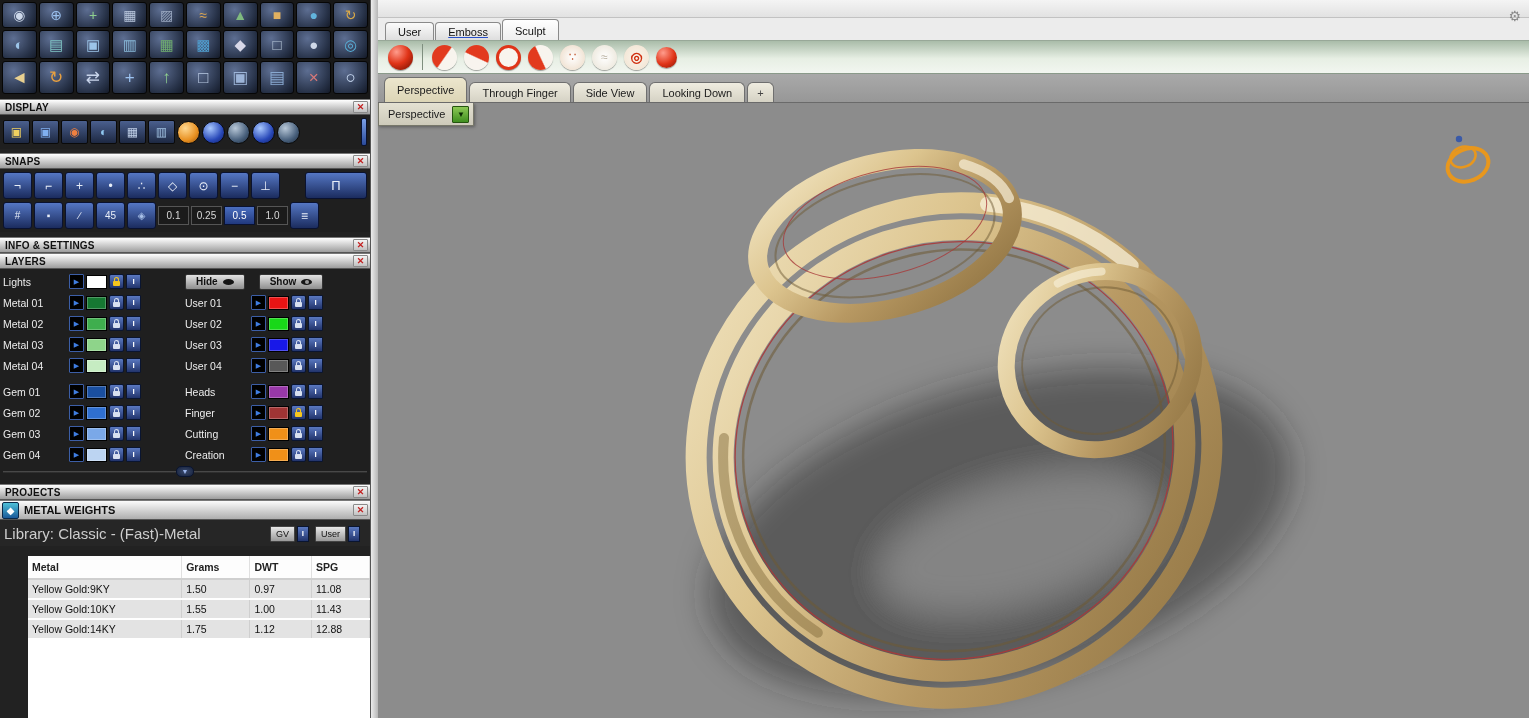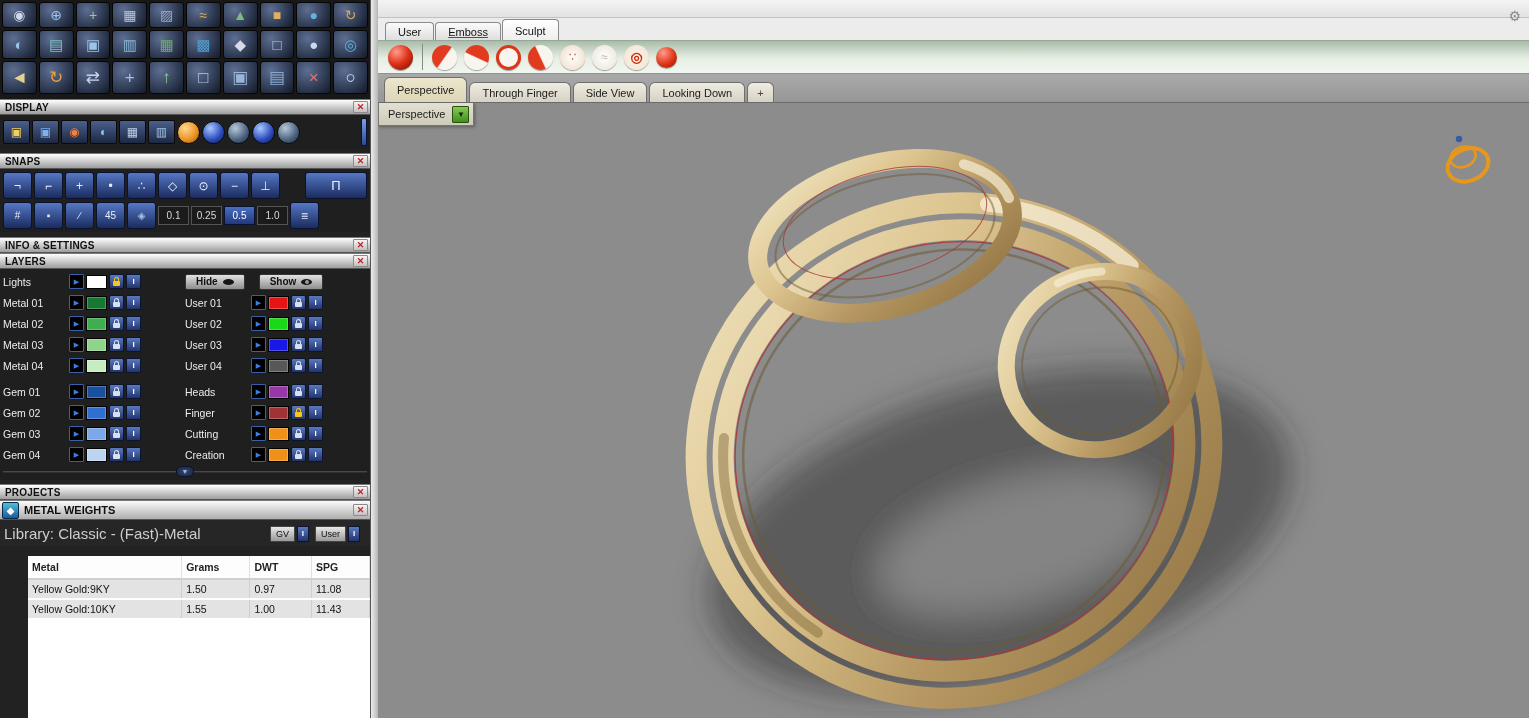--- a/index.html
+++ b/index.html
@@ -512,20 +512,26 @@
               <td>1.50</td>
               <td>0.97</td>
               <td>11.08</td>
             </tr>
             <tr>
               <td>Yellow Gold:10KY</td>
               <td>1.55</td>
               <td>1.00</td>
               <td>11.43</td>
             </tr>
+            <tr>
+              <td>Yellow Gold:14KY</td>
+              <td>1.75</td>
+              <td>1.12</td>
+              <td>12.88</td>
+            </tr>
           </tbody>
       </table>
     </div>
   </div>
 
   <div class="splitter"></div>
 
   <div class="main">
     <div class="top-strip"></div>
 

